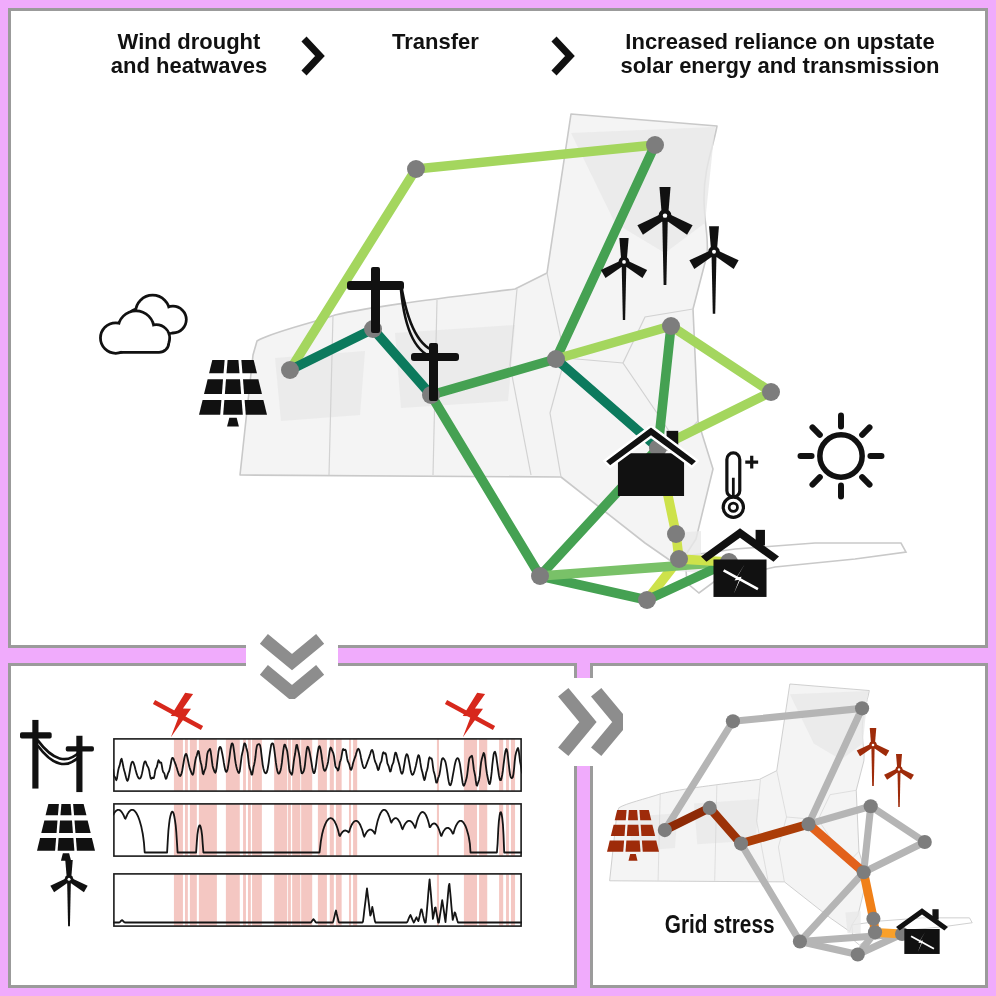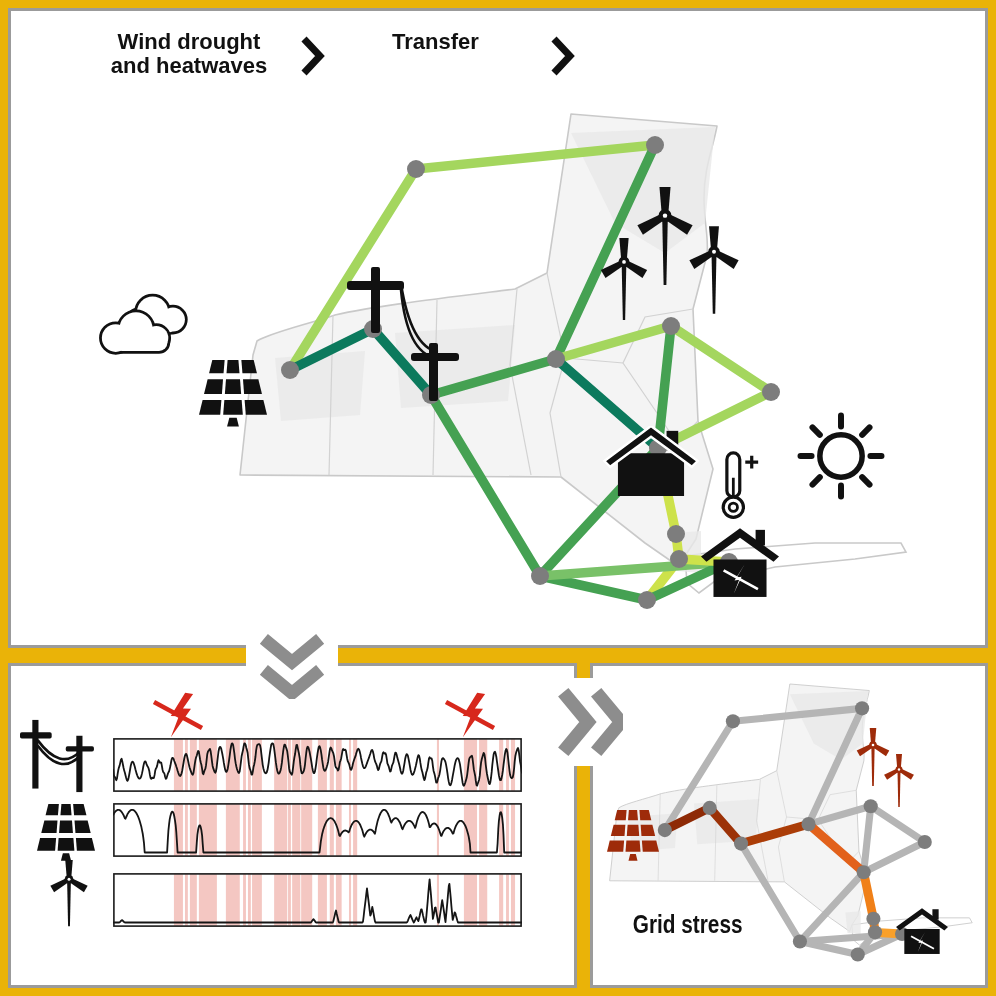--- a/index.html
+++ b/index.html
@@ -1,25 +1,25 @@
 <!DOCTYPE html>
 <html><head>
 <meta charset="utf-8">
 <style>
   html,body{margin:0;padding:0;background:#ffffff;}
-  #canvas{position:relative;width:996px;height:996px;background:#eab308;
+  #canvas{position:relative;width:996px;height:996px;background:#f0abfc;
           font-family:"Liberation Sans", sans-serif;overflow:hidden;}
   .panel{position:absolute;background:#fff;border:3px solid #9b9b9b;box-sizing:border-box;}
   #panel-top{left:8px;top:8px;width:980px;height:640px;}
   #panel-bl{left:8px;top:663px;width:569px;height:325px;}
   #panel-br{left:590px;top:663px;width:398px;height:325px;}
   .abs{position:absolute;}
   .hdr-step{position:absolute;top:19px;text-align:center;font-weight:bold;
             font-size:22px;line-height:24px;color:#111;}
-  .caption{position:absolute;font-weight:bold;color:#111;text-align:center;}
+  .caption{position:absolute;font-weight:bold;color:#111;text-align:center;padding-left:32px;}
   .squeeze{display:inline-block;transform:scaleX(.8);transform-origin:center;}
   .icon{position:absolute;line-height:0;}
   .icon svg{width:100%;height:100%;}
   .chev-wrap{position:absolute;background:#fff;z-index:30;display:flex;
              align-items:center;justify-content:center;}
   svg{display:block;}
 </style>
 </head>
 <body>
 
@@ -132,20 +132,24 @@
     </div>
     <svg class="abs" style="left:288px;top:24px" width="26" height="42" viewBox="0 0 26 42">
       <polyline points="5,4 21,21 5,38" stroke="#111" stroke-width="7" fill="none"></polyline>
     </svg>
     <div class="hdr-step" style="left:322px;width:205px">
       <div>Transfer</div>
     </div>
     <svg class="abs" style="left:538px;top:24px" width="26" height="42" viewBox="0 0 26 42">
       <polyline points="5,4 21,21 5,38" stroke="#111" stroke-width="7" fill="none"></polyline>
     </svg>
+    <div class="hdr-step" style="left:574px;width:390px">
+      <div>Increased reliance on upstate</div>
+      <div>solar energy and transmission</div>
+    </div>
   </section>
 
   <svg class="abs" id="map-top" style="left:215px;top:103px;z-index:5" width="720" height="532" viewBox="0 0 720 532">
     <g id="geo-top">
         <path d="M25,372 L38,252 L42,238 C55,230 90,222 120,212 C160,203 220,196 300,186 L332,170 L356,11 L502,23 C498,45 489,65 489,95 C489,120 494,135 492,152 L478,206 L483,318 L498,366 L481,436 L470,453 L466,465 L430,440 L346,374 Z" fill="#f4f4f4" stroke="#c9c9c9" stroke-width="1.6" stroke-linejoin="round"></path>
         <path d="M470,453 L520,446 L600,440 L686,440 L691,449 L640,456 L560,464 L500,478 L484,490 L472,480 Z" fill="#ffffff" stroke="#c9c9c9" stroke-width="1.6"></path>
         <path d="M356,30 L500,24 L490,120 L450,150 L400,120 Z" fill="#e9e9e9" opacity="0.8"></path>
         <path d="M180,230 L300,222 L293,298 L186,305 Z" fill="#e9e9e9" opacity="0.8"></path>
         <path d="M458,430 L486,428 L486,470 L462,468 Z" fill="#e9e9e9" opacity="0.8"></path>
         <path d="M60,255 L150,248 L145,312 L66,318 Z" fill="#e9e9e9" opacity="0.8"></path>

